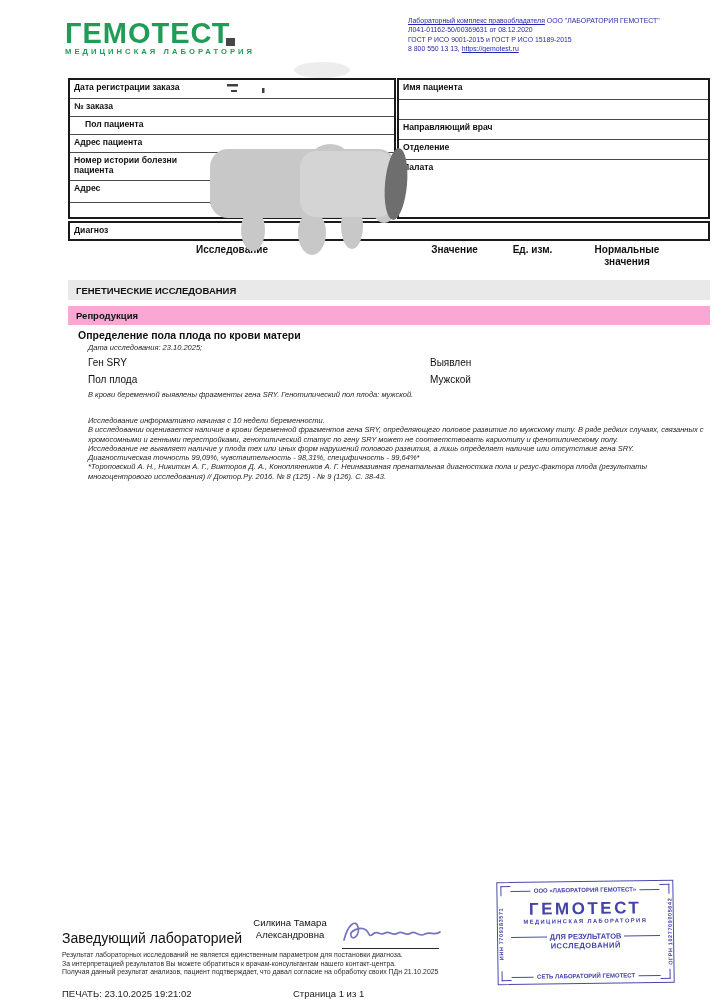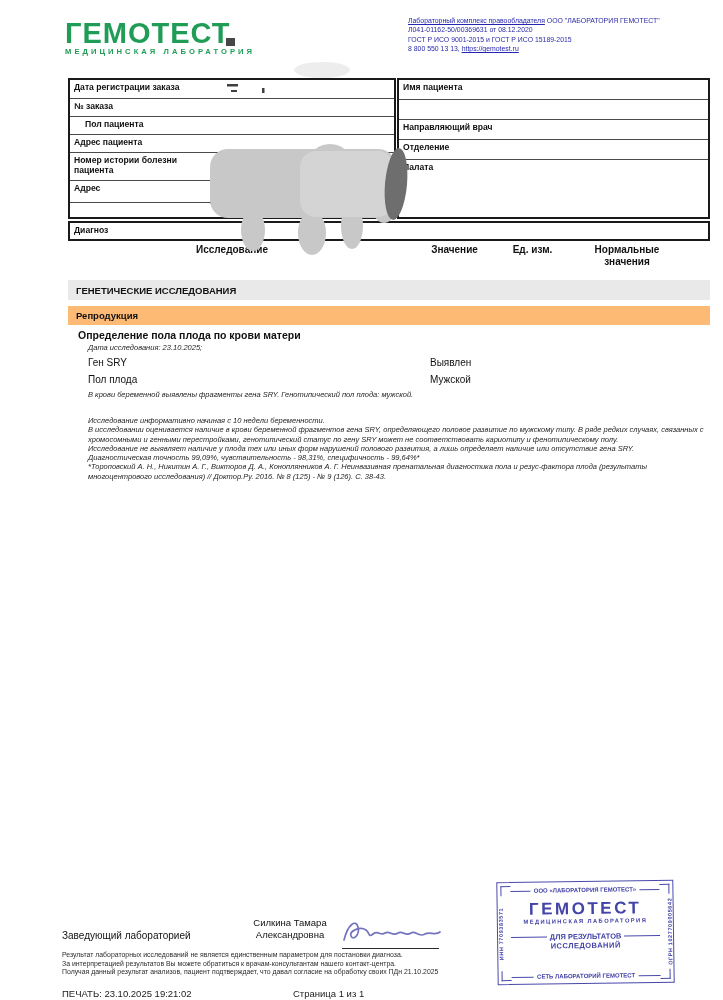--- a/index.html
+++ b/index.html
@@ -32,21 +32,21 @@
   .band{left:68px;width:642px;box-sizing:border-box;font-weight:bold;font-size:9.5px;padding-left:8px;display:flex;align-items:center;}
   .panel-title{left:78px;top:329px;font-weight:bold;font-size:10.5px;}
   .small-it{font-size:7.5px;font-style:italic;color:#1d1d1d;}
   .res-name{left:88px;font-size:10px;}
   .res-val{left:430px;font-size:10px;}
   .notes{left:88px;top:407px;width:620px;font-size:7.5px;line-height:9.3px;font-style:italic;color:#1d1d1d;}
   .notes p{margin:0;}
   .notes p.gap{margin-top:9px;}
 
   
-  .role{left:62px;top:930px;font-size:10px;}
+  .role{left:62px;top:930px;font-size:14px;}
   .sig-name{left:228px;top:917px;width:124px;text-align:center;font-size:9.5px;line-height:12px;}
   .sig-line{left:342px;top:948px;width:97px;border-top:1.5px solid #2a2a2a;}
 
   
   .stamp{left:497px;top:881px;width:177px;height:103px;border:1px solid #4949ac;color:#4343a8;
          box-sizing:border-box;transform:rotate(-0.8deg);background:rgba(255,255,255,0);}
   .stamp .corner{position:absolute;width:9px;height:9px;}
   .stamp .c-tl{left:3px;top:3px;border-left:1px solid #4949ac;border-top:1px solid #4949ac;}
   .stamp .c-tr{right:3px;top:3px;border-right:1px solid #4949ac;border-top:1px solid #4949ac;}
   .stamp .c-bl{left:3px;bottom:3px;border-left:1px solid #4949ac;border-bottom:1px solid #4949ac;}
@@ -155,21 +155,21 @@
   <div class="abs diag-box z2">
     <div class="flabel">Диагноз</div>
   </div>
 
   <div class="abs col-hdr" style="left:68px;width:328px;">Исследование</div>
   <div class="abs col-hdr" style="left:412px;width:85px;">Значение</div>
   <div class="abs col-hdr" style="left:500px;width:65px;">Ед. изм.</div>
   <div class="abs col-hdr" style="left:582px;width:90px;">Нормальные значения</div>
 
   <div class="abs band" style="top:280px;height:20px;background:#e9e9e9;">ГЕНЕТИЧЕСКИЕ ИССЛЕДОВАНИЯ</div>
-  <div class="abs band" style="top:306px;height:19px;background:#fdba74;">Репродукция</div>
+  <div class="abs band" style="top:306px;height:19px;background:#f9a8d4;">Репродукция</div>
 
   <div class="abs panel-title">Определение пола плода по крови матери</div>
   <div class="abs small-it" style="left:88px;top:343px;">Дата исследования: 23.10.2025;</div>
 
   <div class="abs res-name" style="top:357px;">Ген SRY</div>
   <div class="abs res-val" style="top:357px;">Выявлен</div>
   <div class="abs res-name" style="top:374px;">Пол плода</div>
   <div class="abs res-val" style="top:374px;">Мужской</div>
 
   <div class="abs small-it" style="left:88px;top:390px;width:615px;">В крови беременной выявлены фрагменты гена SRY. Генотипический пол плода: мужской.</div>

